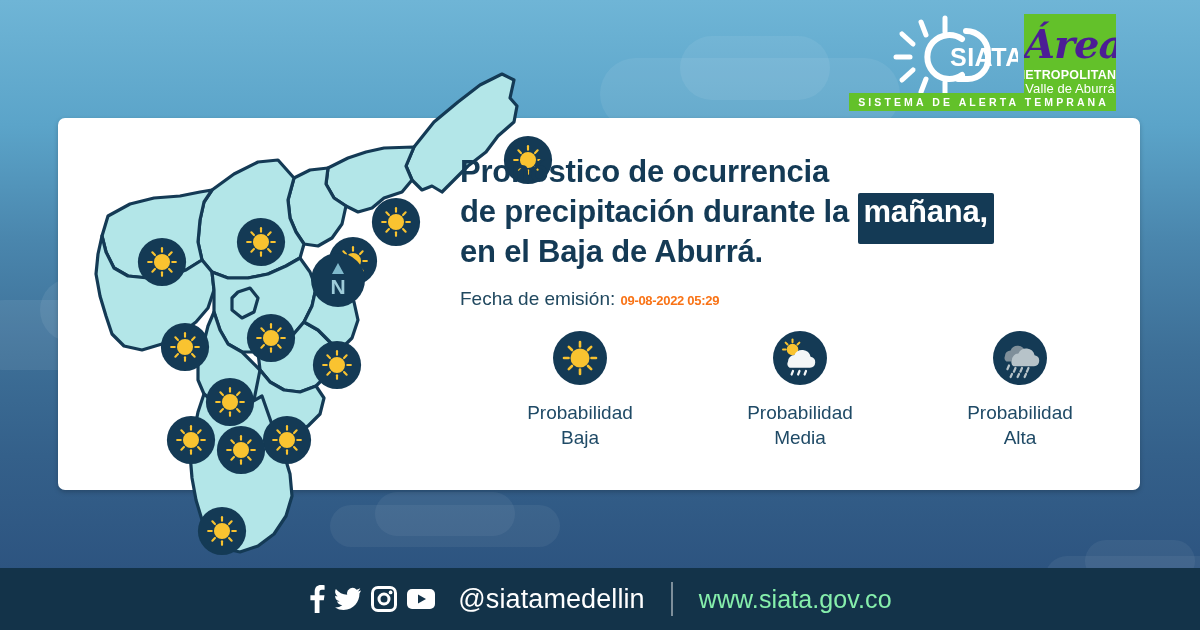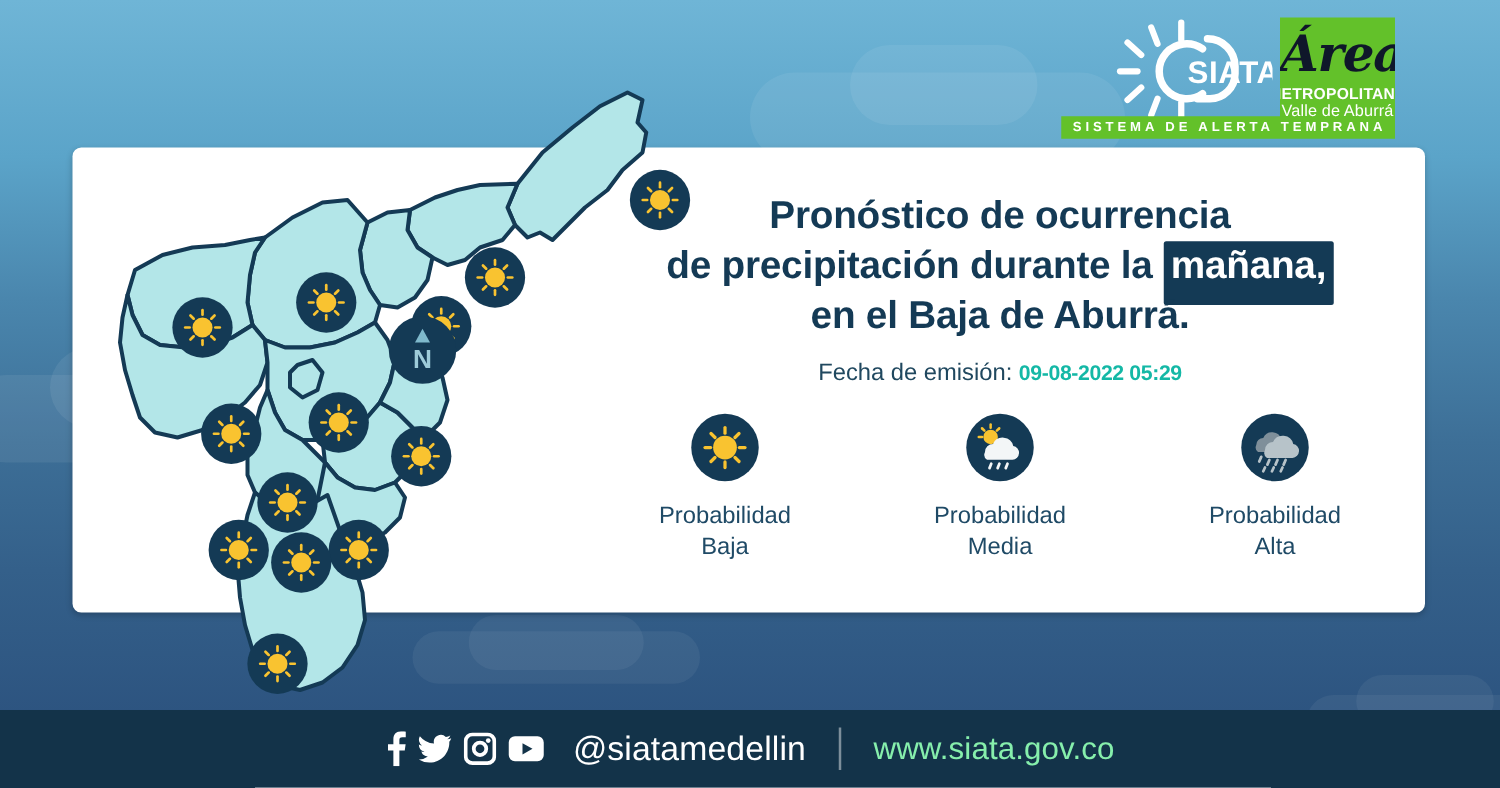--- a/index.html
+++ b/index.html
@@ -33,46 +33,46 @@
   
   .logos{position:absolute;right:84px;top:14px;display:flex;align-items:flex-start;gap:6px;justify-content:center;}
   .siata-logo{position:relative;width:130px;height:86px;}
   .area-logo{
     width:92px;height:86px;background:#63c12a;position:relative;overflow:hidden;
     display:flex;flex-direction:column;align-items:center;justify-content:flex-end;padding-bottom:4px;box-sizing:border-box;
   }
   .area-script{
     position:absolute;top:2px;left:0;right:0;text-align:center;
     font-family:"DejaVu Serif", serif;font-style:italic;font-weight:bold;
-    font-size:40px;color:#0f172a;line-height:56px;letter-spacing:-1px;
+    font-size:40px;color:#4c1d95;line-height:56px;letter-spacing:-1px;
   }
   .area-l1{font-size:12.5px;font-weight:bold;color:#fff;letter-spacing:.2px;line-height:13px;z-index:2;}
   .area-l2{font-size:13px;color:#fff;letter-spacing:.1px;line-height:14px;z-index:2;}
   .tagline{
     position:absolute;right:84px;top:93px;
     background:#63c12a;color:#ffffff;font-size:10.5px;font-weight:bold;
     letter-spacing:3.1px;padding:3px 7px 3px 9px;white-space:nowrap;
   }
 
   
   .card{
     position:absolute;left:58px;top:118px;width:1082px;height:372px;
     background:#ffffff;border-radius:7px;
     box-shadow:0 2px 5px rgba(0,0,0,.22);
   }
 
   
-  .textcol{position:absolute;left:460px;top:152px;width:680px;text-align:center;}
+  .textcol{position:absolute;left:460px;top:152px;width:680px;}
   .title{
     color:#143a55;font-weight:bold;font-size:31px;line-height:40px;letter-spacing:-.2px;
   }
   .hl{background:#143a55;color:#ffffff;padding:1px 6px 15px 6px;border-radius:2px;}
   .emit{margin-top:16px;color:#1f4a66;font-size:19px;}
   .emit .lbl{font-size:19px;color:#20485f;}
-  .emit .val{font-size:17px;font-weight:bold;color:#14b8a6;letter-spacing:-.3px;}
+  .emit .val{font-size:13px;font-weight:bold;color:#f97316;letter-spacing:-.3px;}
 
   
   .legend{position:absolute;left:470px;top:330px;width:660px;display:flex;justify-content:space-around;align-items:flex-end;}
   .leg-item{width:200px;text-align:center;}
   .leg-icon{width:56px;height:56px;margin:0 auto 14px auto;}
   .leg-label{color:#1f4a66;font-size:19px;line-height:25px;}
 
   
   .mapwrap{position:absolute;left:62px;top:40px;width:470px;height:540px;}
   .mapwrap svg{display:block;}

